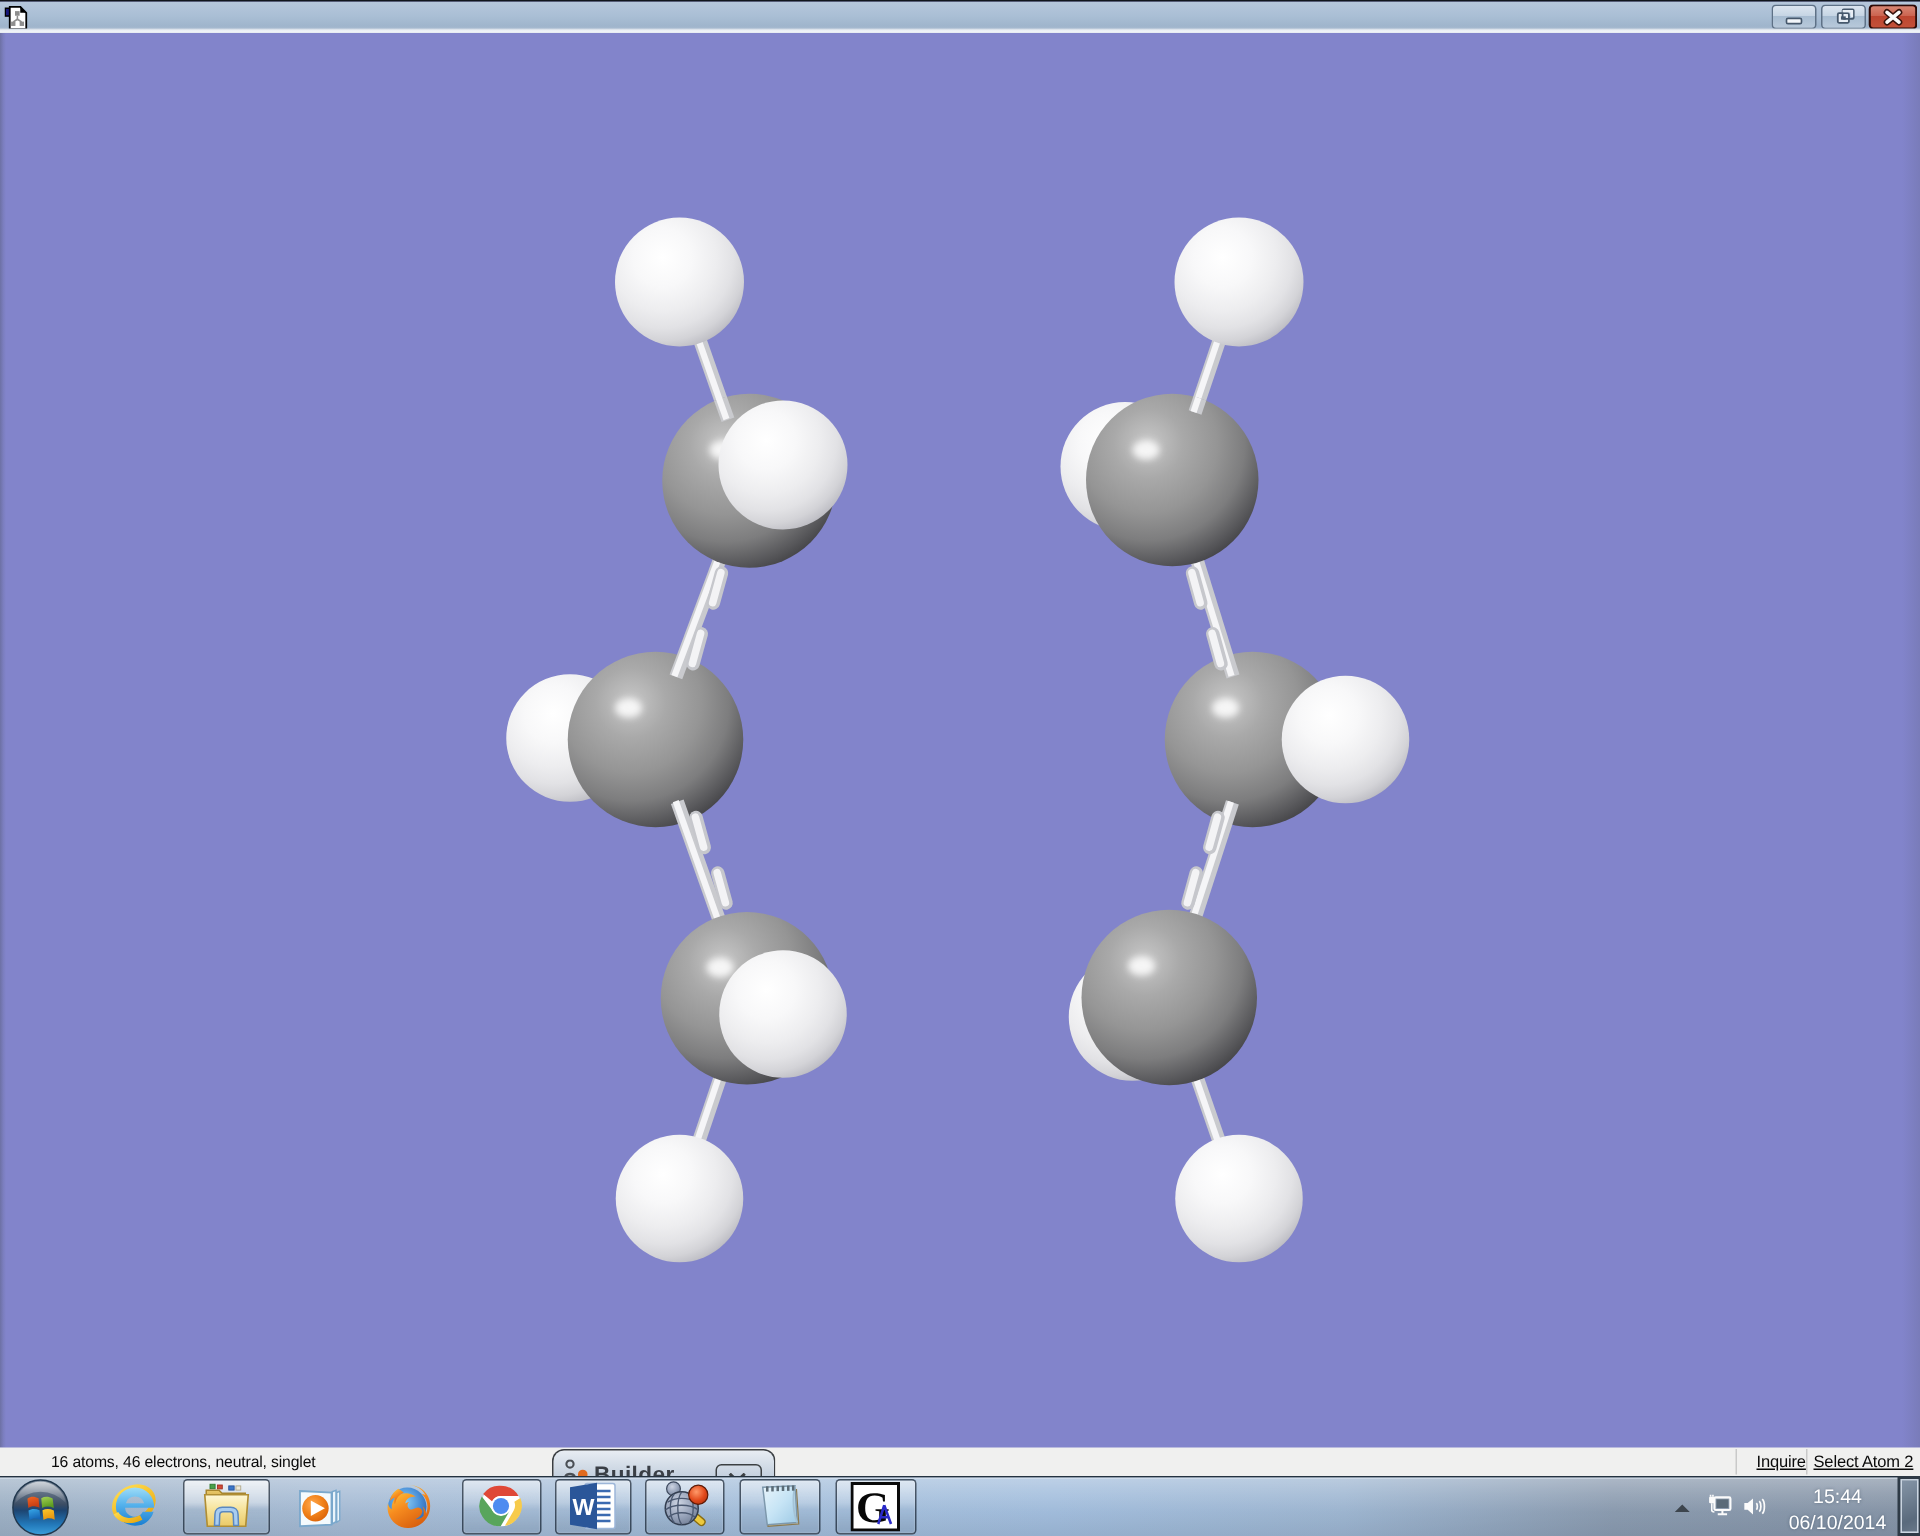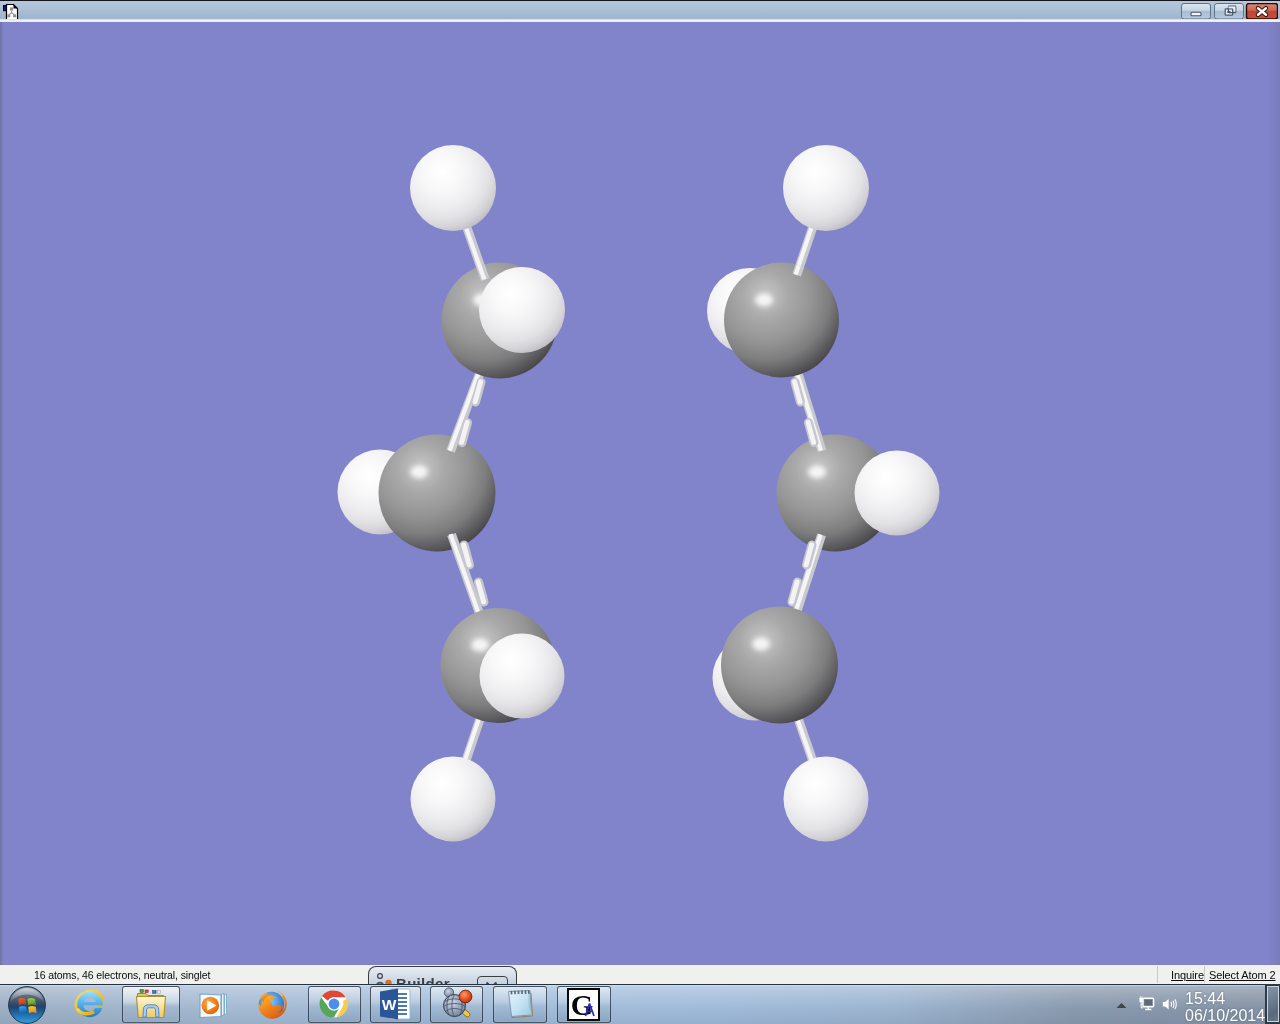--- a/index.html
+++ b/index.html
@@ -25,21 +25,21 @@
   .taskbar{position:absolute;left:0;top:984px;width:1280px;height:40px;
     background:linear-gradient(90deg,#9fb2c6 0%,#a8bdd6 18%,#a6c0dc 40%,#a3bedd 55%,#9fb7d2 70%,#8c9cb0 84%,#8795a7 100%);}
   .tbshade{position:absolute;left:0;top:0;width:1280px;height:40px;
     background:linear-gradient(rgba(255,255,255,0.30) 0%,rgba(255,255,255,0.12) 30%,rgba(70,90,110,0.03) 60%,rgba(50,70,95,0.12) 100%);}
   .tbtop{position:absolute;left:0;top:0;width:1280px;height:1px;background:#243240;}
   .tbtop2{position:absolute;left:0;top:1px;width:1280px;height:1px;background:rgba(220,230,240,0.55);}
   .tbtn{position:absolute;top:1.5px;height:37px;border-radius:3px;
     border:1px solid rgba(28,42,58,0.75);box-sizing:border-box;
     background:linear-gradient(rgba(255,255,255,0.50) 0%,rgba(255,255,255,0.18) 42%,rgba(150,170,190,0.10) 55%,rgba(110,135,160,0.28) 100%);
     box-shadow:inset 0 0 1px rgba(255,255,255,0.6);}
-  .trayclock{position:absolute;color:#fff;font-size:16px;width:80px;
+  .trayclock{position:absolute;color:#fff;font-size:13px;text-align:center;width:80px;
     text-shadow:0 0 2px rgba(40,60,80,0.5);}
   .showdesk{position:absolute;left:1265px;top:984px;width:15px;height:40px;background:#2e3a46;}
   .showdesk .inner{position:absolute;left:2px;top:1.5px;width:12px;height:36px;
     border:1px solid rgba(218,228,238,0.85);box-sizing:border-box;
     background:linear-gradient(155deg,#8494a6 0%,#6e7e90 40%,#5a6a7c 75%,#677788 100%);}
 </style>
 </head>
 <body>
 <div class="screen">
   <div class="viewport">

